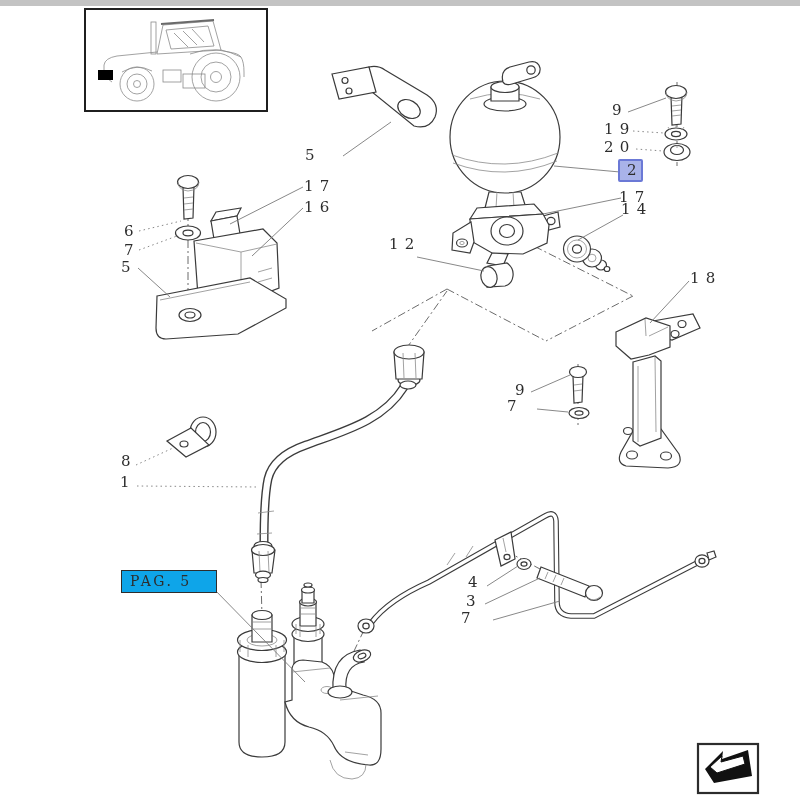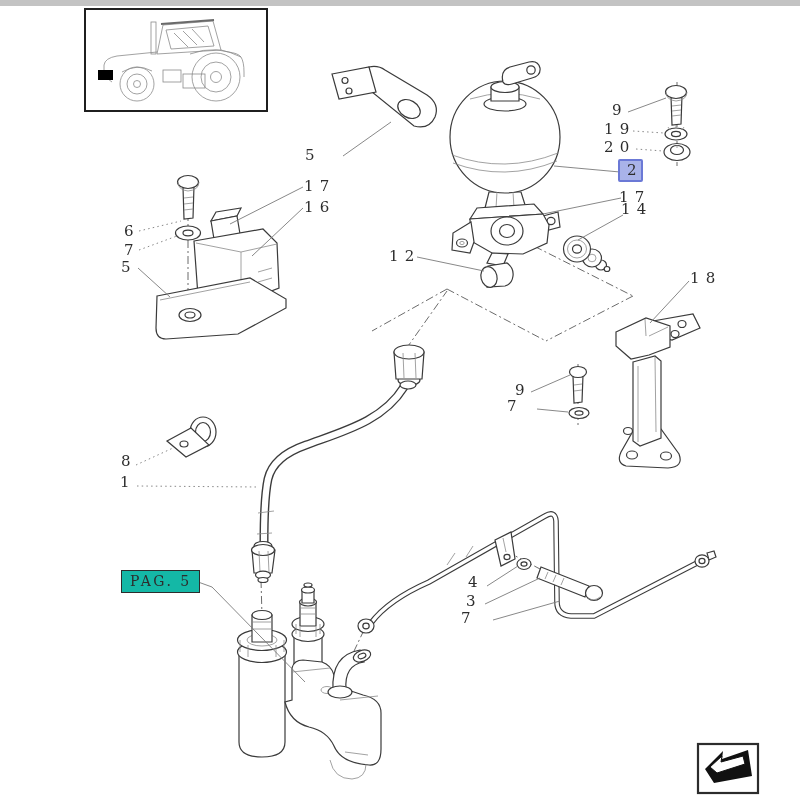--- a/index.html
+++ b/index.html
@@ -4,22 +4,22 @@
 <style>
   html,body{margin:0;padding:0;background:#fff;}
   #stage{position:relative;width:800px;height:800px;background:#ffffff;overflow:hidden;
          font-family:"DejaVu Serif",serif;}
   .edge{position:absolute;left:0;width:800px;height:6px;background:#c3c3c3;}
   #diagram-svg{position:absolute;left:0;top:0;z-index:1;}
   .callout{position:absolute;z-index:3;font-size:15px;line-height:1;color:#2d2d2d;
            letter-spacing:.42em;cursor:pointer;user-select:none;white-space:nowrap;}
   .callout.selected{background:#a9b3e9;border:2px solid #6b79d6;border-radius:2px;
            padding:2px 4px 2px 7px;letter-spacing:0;}
-  .pag-ref{position:absolute;z-index:3;border:1.6px solid #2d2d2d;background:#14b8a6;
-           font-size:14px;letter-spacing:2.5px;padding:2px 7px 3px 8px;color:#2d2d2d;cursor:pointer;}
+  .pag-ref{position:absolute;z-index:3;border:1.6px solid #2d2d2d;background:#0ea5e9;
+           font-size:14px;letter-spacing:2.5px;padding:2px 24px 3px 8px;color:#2d2d2d;cursor:pointer;}
   
   .ln{fill:none;stroke:#3b3b3b;stroke-width:1.2;}
   .lnf{fill:#ffffff;stroke:#3b3b3b;stroke-width:1.2;}
   .thin{fill:none;stroke:#8a8a8a;stroke-width:.8;}
   .cl{fill:none;stroke:#5a5a5a;stroke-width:.9;stroke-dasharray:8 3 2 3;}
   .ldr{fill:none;stroke:#7a7a7a;stroke-width:.9;}
   .ldrd{fill:none;stroke:#7a7a7a;stroke-width:.9;stroke-dasharray:1.5 3.2;}
   .tubeO{fill:none;stroke:#3b3b3b;stroke-width:9;}
   .tubeI{fill:none;stroke:#ffffff;stroke-width:6.2;}
   .pipeO{fill:none;stroke:#3b3b3b;stroke-width:5.6;}
@@ -299,21 +299,21 @@
       <polygon points="710,767 722,756 721,762 743,756 745,764 717,773" fill="#fff" stroke="#111" stroke-width="1"></polygon>
     </g>
   </svg>
 
   <div class="callout" style="left:305px;top:148px">5</div>
   <div class="callout" style="left:304px;top:179px">17</div>
   <div class="callout" style="left:304px;top:200px">16</div>
   <div class="callout" style="left:124px;top:224px">6</div>
   <div class="callout" style="left:124px;top:243px">7</div>
   <div class="callout" style="left:121px;top:260px">5</div>
-  <div class="callout" style="left:389px;top:249px">12</div>
+  <div class="callout" style="left:389px;top:237px">12</div>
   <div class="callout selected" style="left:618px;top:159px">2</div>
   <div class="callout" style="left:619px;top:190px">17</div>
   <div class="callout" style="left:621px;top:202px">14</div>
   <div class="callout" style="left:612px;top:103px">9</div>
   <div class="callout" style="left:604px;top:122px">19</div>
   <div class="callout" style="left:604px;top:140px">20</div>
   <div class="callout" style="left:690px;top:271px">18</div>
   <div class="callout" style="left:515px;top:383px">9</div>
   <div class="callout" style="left:507px;top:399px">7</div>
   <div class="callout" style="left:121px;top:454px">8</div>

